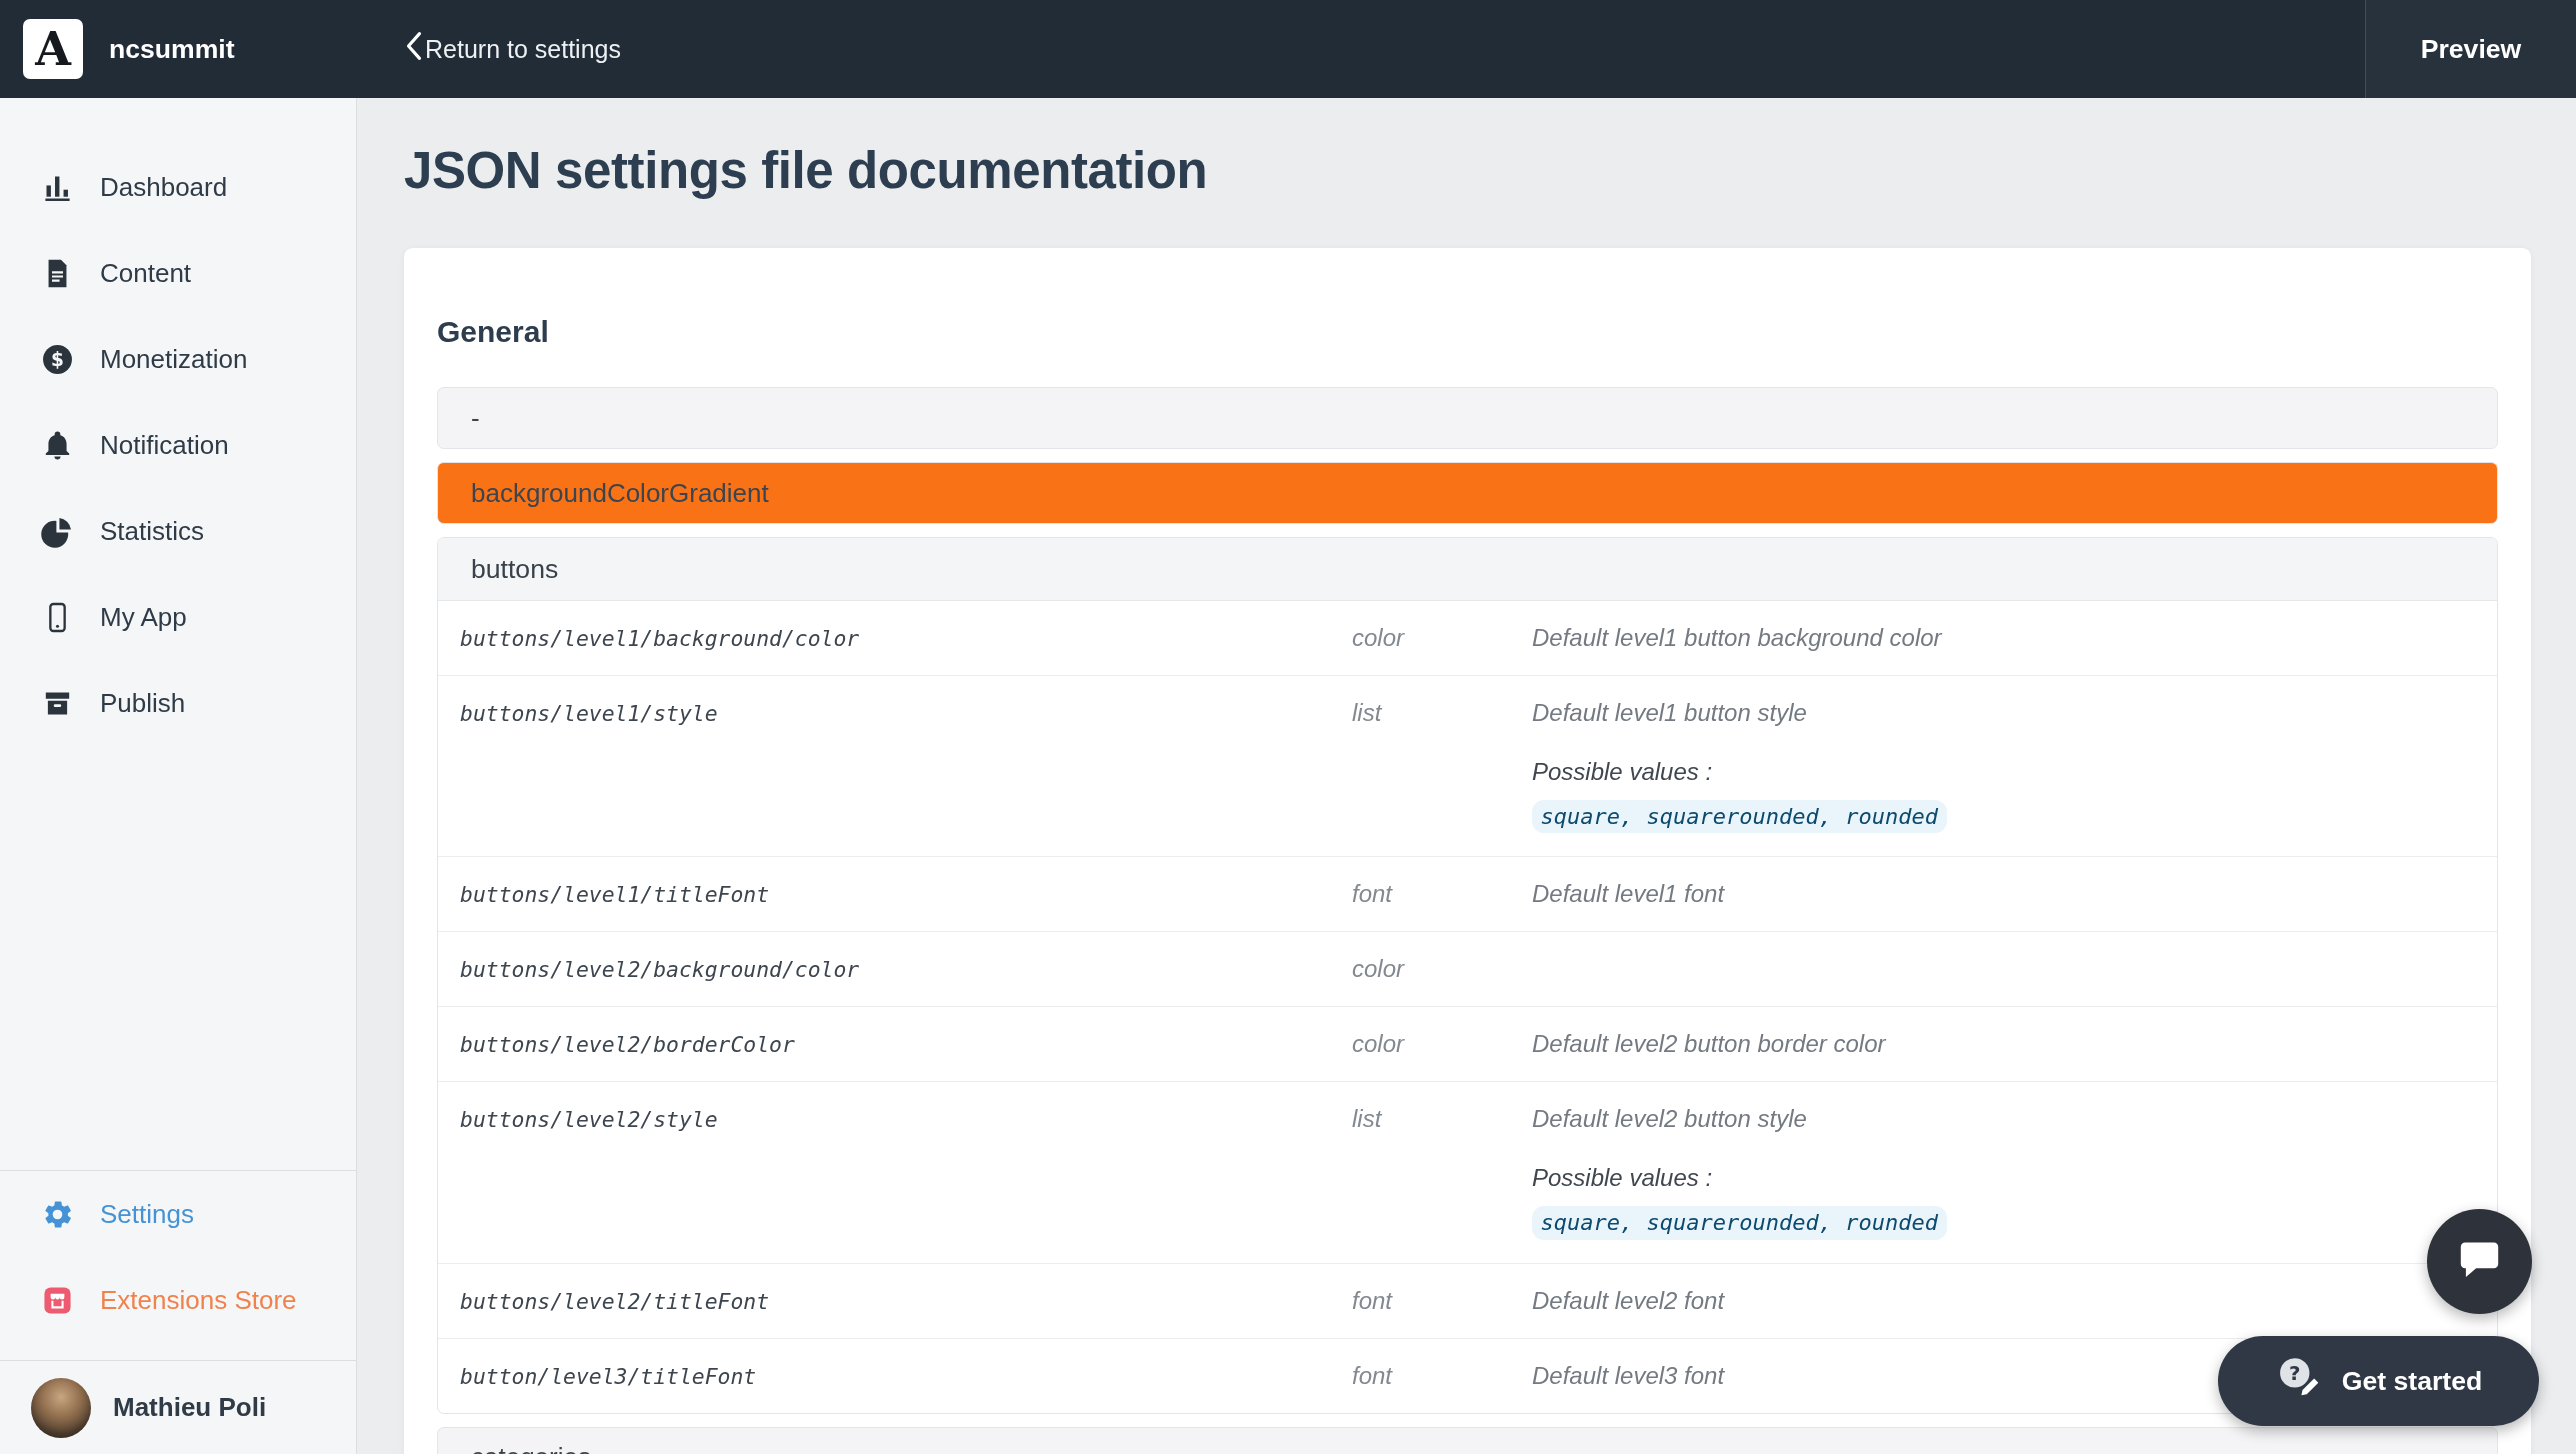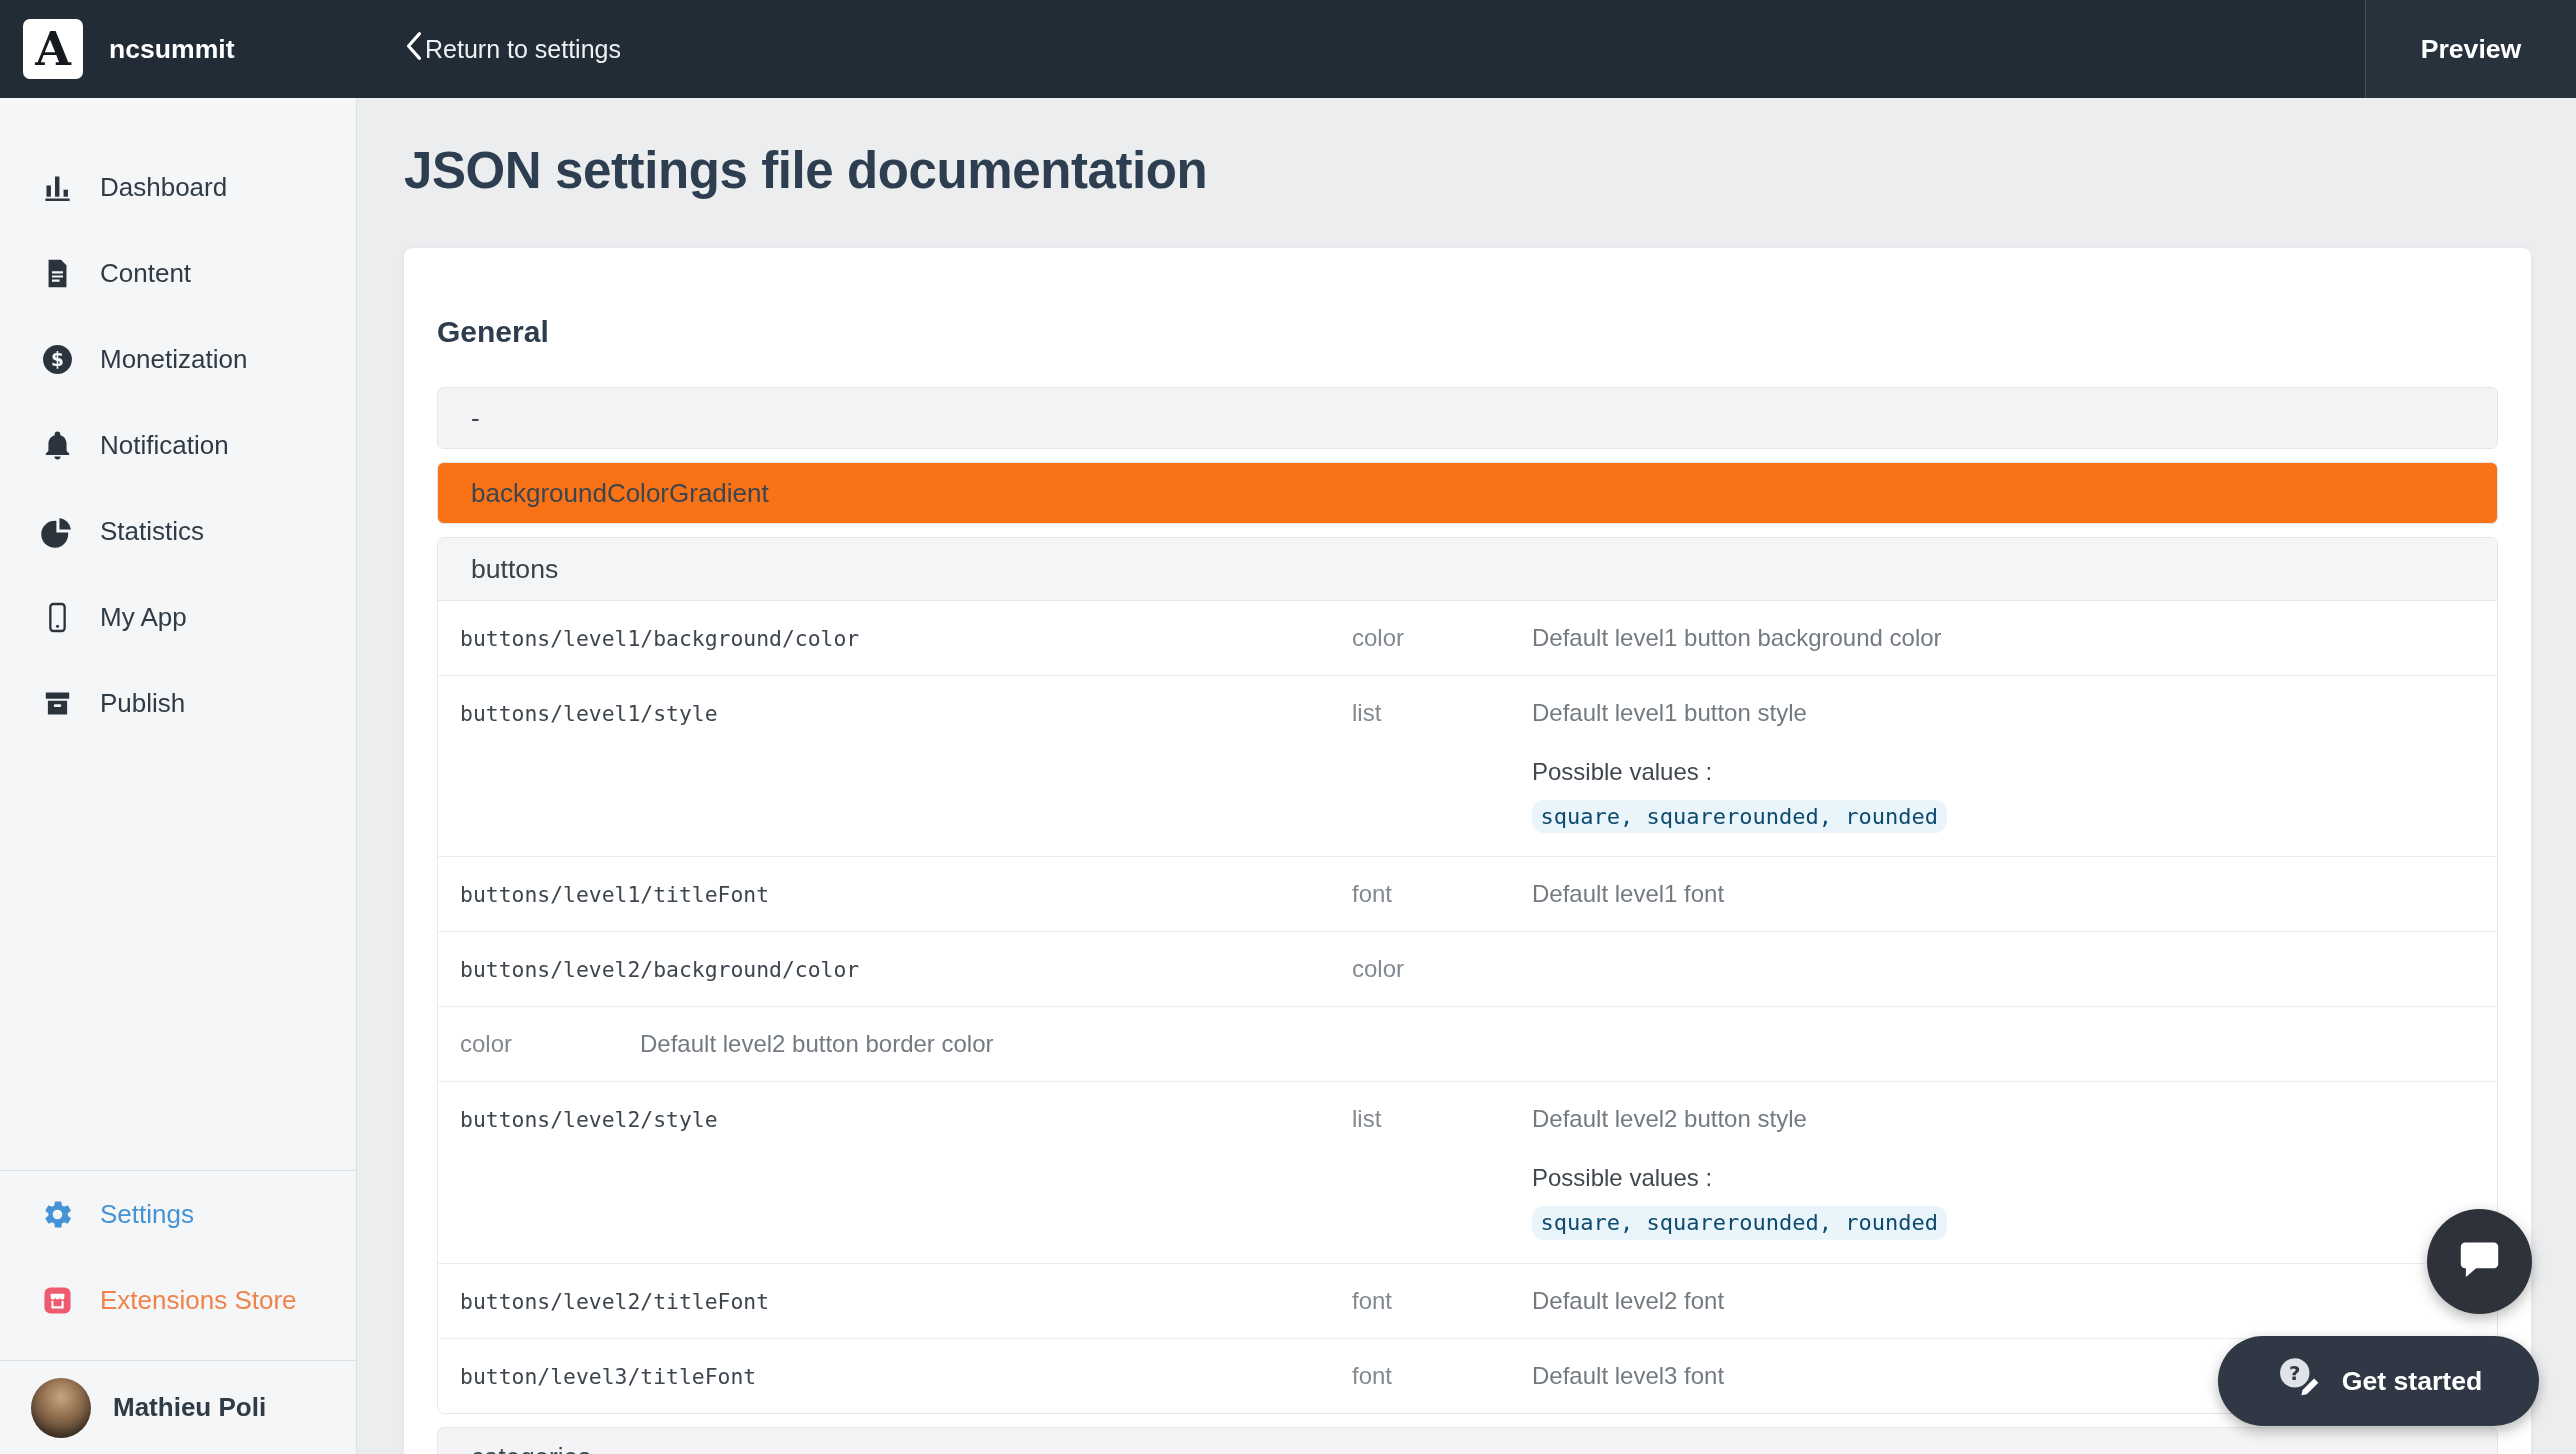--- a/index.html
+++ b/index.html
@@ -88,21 +88,21 @@
 
   .group {
     border:0.9px solid #e3e5e8; border-radius:6.9px; margin-bottom:13px;
     overflow:hidden; background:#ffffff;
   }
   .group-header {
     height:63px; background:#f4f5f6; border-bottom:0.9px solid #e7e8ea;
     display:flex; align-items:center; padding:0 33px;
     font-size:26.6px; color:#39424b; cursor:pointer;
   }
-  .trow { display:flex; border-bottom:0.9px solid #ededf0; padding-left:22px; }
+  .trow { display:flex; border-bottom:0.9px solid #ededf0; padding-left:22px;font-style:italic; }
   .trow:last-child { border-bottom:none; }
   .tkey {
     width:892px; flex-shrink:0; font-family:"DejaVu Sans Mono","Liberation Mono",monospace;
     font-size:21.4px; color:#3d454e; padding:25px 17px 23px 0;
   }
   .ttype { width:180px; flex-shrink:0; font-size:24px; color:#828990; padding:23px 0; }
   .tdesc { flex:1; font-size:24px; color:#737a82; padding:23px 26px 23px 0; }
   .pv-label { margin-top:31px; color:#40474f; }
   .pv-values { margin-top:13.7px; }
   .code-chip {
@@ -302,20 +302,21 @@
         <div class="ttype">font</div>
         <div class="tdesc">Default level1 font</div>
       </div>
 
       <div class="trow">
         <div class="tkey">buttons/level2/background/color</div>
         <div class="ttype">color</div>
       </div>
 
       <div class="trow">
+        <div class="tkey">buttons/level2/borderColor</div>
         <div class="ttype">color</div>
         <div class="tdesc">Default level2 button border color</div>
       </div>
 
       <div class="trow">
         <div class="tkey">buttons/level2/style</div>
         <div class="ttype">list</div>
         <div class="tdesc">
           <div>Default level2 button style</div>
           <div class="pv-label">Possible values :</div>

